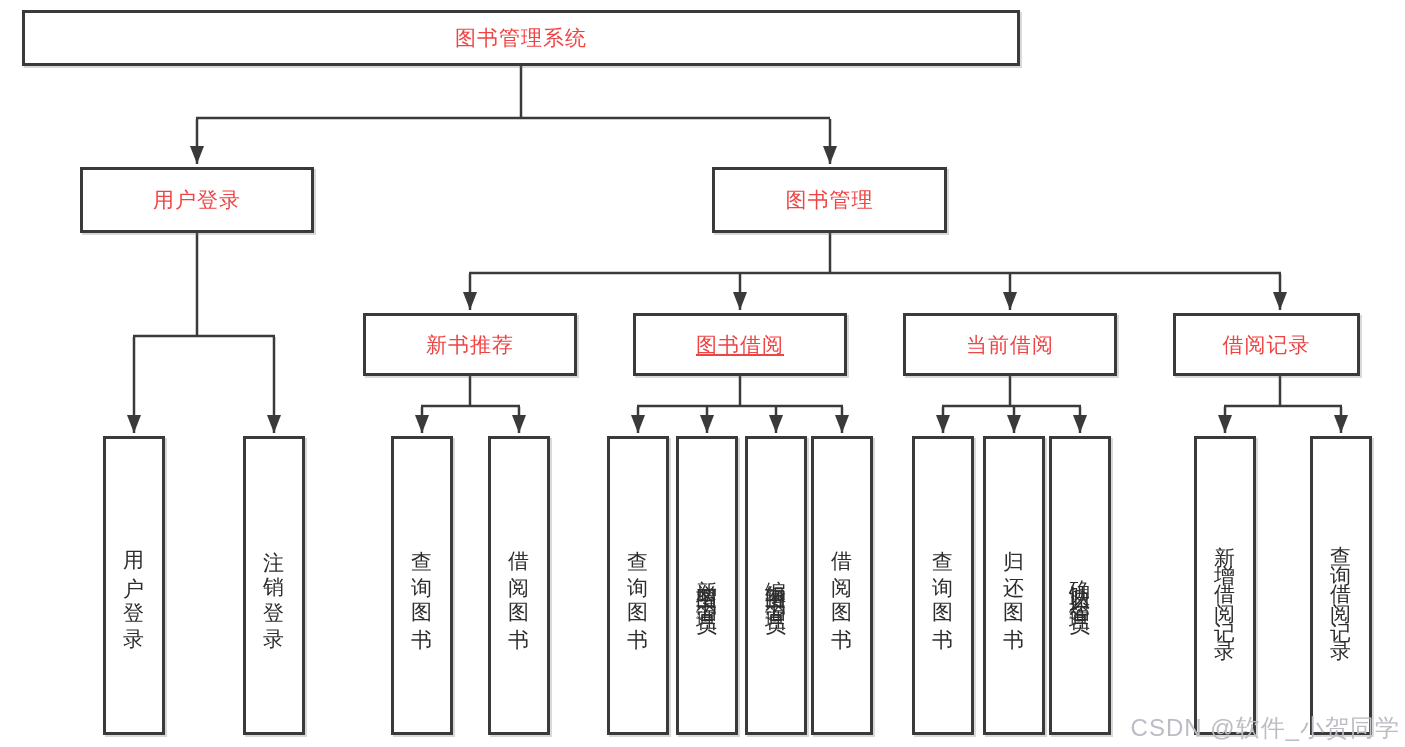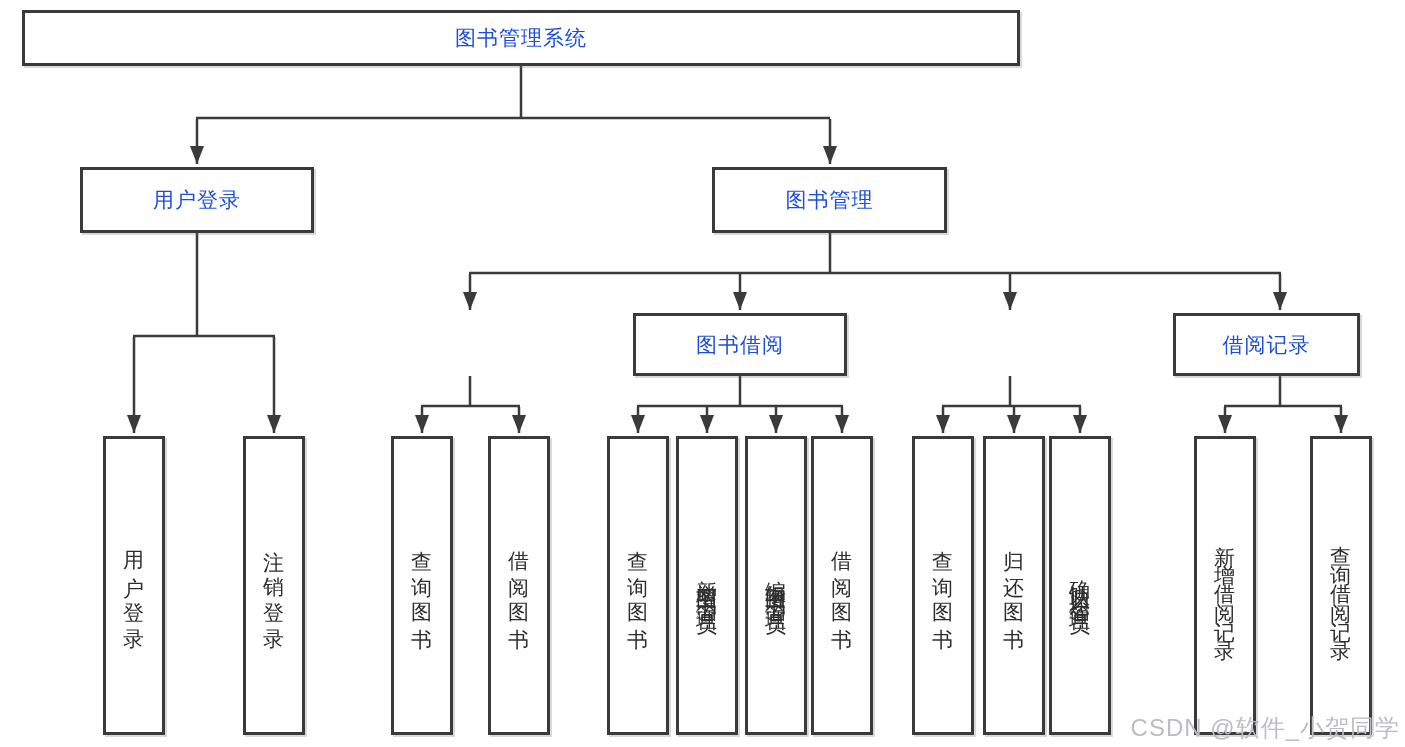--- a/index.html
+++ b/index.html
@@ -23,21 +23,21 @@
 
   .node {
     position: absolute;
     background: #ffffff;
     border: 3px solid #3a3a3a;
     box-shadow: 2px 2px 0 rgba(120,120,120,0.28);
     display: flex;
     align-items: center;
     justify-content: center;
     z-index: 2;
-    color: #1d4ed8;
+    color: #ef4444;
     font-size: 21px;
     letter-spacing: 1px;
   }
 
   .leaf {
     position: absolute;
     background: #ffffff;
     border: 3px solid #3a3a3a;
     box-shadow: 2px 2px 0 rgba(120,120,120,0.28);
     display: flex;
@@ -140,22 +140,28 @@
     <span>图书管理系统</span>
   </div>
 
   <div class="node" style="left:80px; top:167px; width:234px; height:66px;">
     <span>用户登录</span>
   </div>
   <div class="node" style="left:712px; top:167px; width:235px; height:66px;">
     <span>图书管理</span>
   </div>
 
-  <div class="node" style="left:633px; top:313px; width:214px; height:63px;">
+  <div class="node" style="left:363px; top:313px; width:214px; height:63px;">
+    <span>新书推荐</span>
+  </div>
+  <div class="node" style="left:633px; top:313px; width:214px; height:63px;text-decoration:underline;">
     <span>图书借阅</span>
+  </div>
+  <div class="node" style="left:903px; top:313px; width:214px; height:63px;">
+    <span>当前借阅</span>
   </div>
   <div class="node" style="left:1173px; top:313px; width:187px; height:63px;">
     <span>借阅记录</span>
   </div>
 
   <div class="leaf" style="left:103px;">
     <span class="vlabel" style="letter-spacing: 26px;">用户登录</span>
   </div>
   <div class="leaf" style="left:243px;">
     <span class="vlabel" style="letter-spacing: 26px;">注销登录</span>

